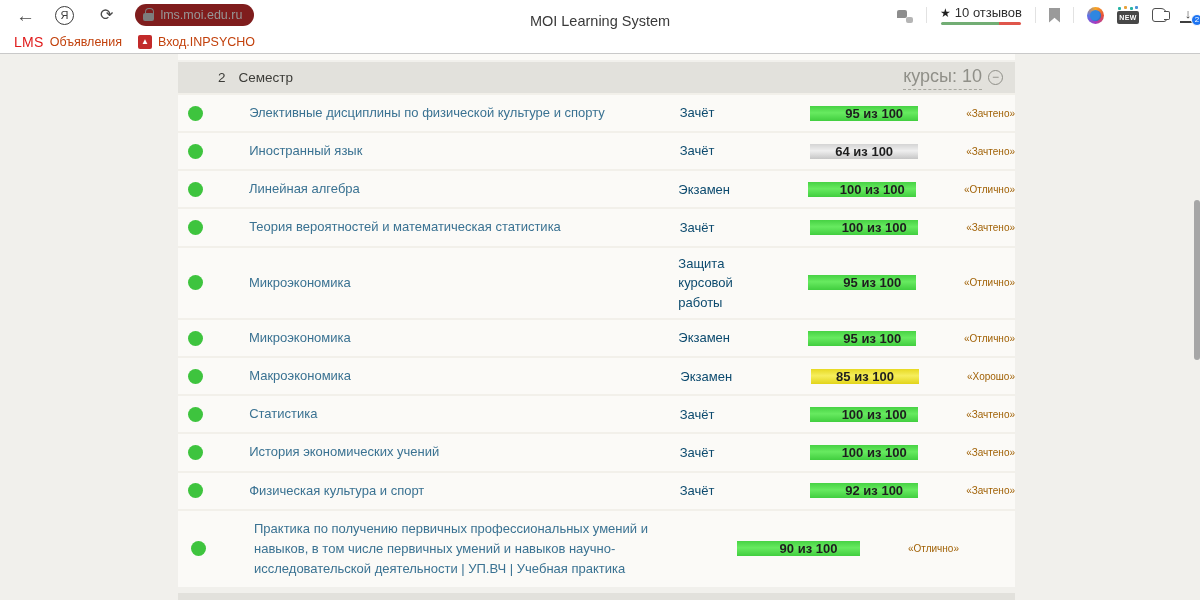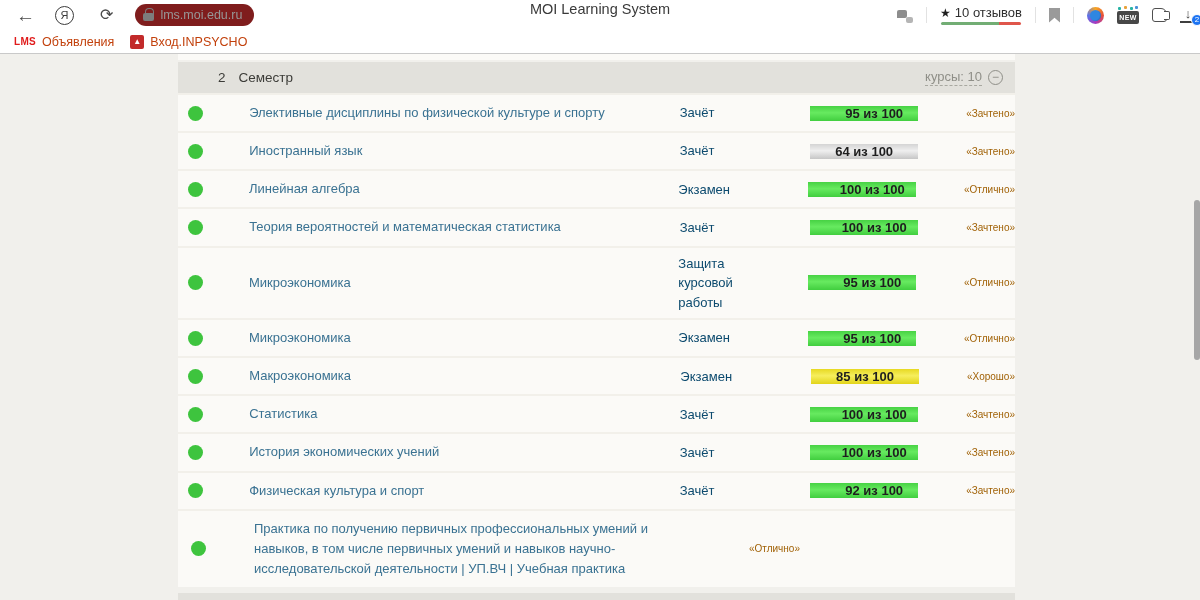--- a/index.html
+++ b/index.html
@@ -13,21 +13,21 @@
   .ya-circle { width:19px; height:19px; border:1.6px solid #3c3c3c; border-radius:50%;
                display:flex; align-items:center; justify-content:center;
                font-size:11px; color:#3c3c3c; margin:0 10px 0 14px; font-weight:400; }
   .refresh { font-size:16px; margin:0 10px; }
   .addr-pill { background:#7f1d1d; border-radius:12px; height:22px; display:flex;
                align-items:center; padding:0 12px 0 8px; margin-left:6px; }
   .lock { width:11px; height:8px; background:#7d7d7d; border-radius:2px; position:relative; margin:3px 6px 0 0; }
   .lock::before { content:''; position:absolute; top:-5px; left:2px; width:7px; height:6px;
                   border:1.6px solid #7d7d7d; border-bottom:none; border-radius:4px 4px 0 0; }
   .url { color:#979797; font-size:12.5px; }
-  .tab-title { position:absolute; left:50%; transform:translateX(-50%); top:1px;
+  .tab-title { position:absolute; left:50%; transform:translateX(-50%); top:13px;
                color:#3a3a3a; font-size:14.5px; white-space:nowrap; }
 
   .right-cluster { position:absolute; right:0; top:0; height:30px; display:flex;
                    align-items:center; gap:13px; padding-right:2px; }
   .v-div { width:1px; height:16px; background:#e2e2e2; }
 
   .feedback-ic { position:relative; width:16px; height:13px; margin-top:2px; }
   .feedback-ic::before { content:''; position:absolute; left:0; top:0; width:10px; height:8px;
                          background:#8d8d8d; border-radius:2px 2px 2px 0; }
   .feedback-ic::after { content:''; position:absolute; right:0; bottom:0; width:7px; height:6px;
@@ -58,35 +58,35 @@
                  justify-content:center; line-height:1.1; cursor:pointer; margin-right:2px; }
   .dl-badge { position:absolute; right:-7px; bottom:-5px; width:12px; height:12px; border-radius:50%;
               background:#1d74f2; color:#fff; font-size:8px; display:flex; align-items:center;
               justify-content:center; border:1px solid #fff; }
 
   
   .bookmarks { height:24px; background:#fff; display:flex; align-items:center; gap:8px;
                padding-left:10px; border-bottom:1px solid #c9c9c9; }
   .bm-item { display:flex; align-items:center; gap:6px; cursor:pointer; padding:0 4px; }
   .bm-label { font-size:12.5px; color:#c2410c; }
-  .lms-logo { color:#e01b1b; font-size:10px; font-weight:bold; letter-spacing:.3px; }
+  .lms-logo { color:#e01b1b; font-size:14px; font-weight:normal; letter-spacing:.3px; }
   .red-fav { width:14px; height:14px; background:#c22a2a; border-radius:2px; color:#fff;
              font-size:8px; display:flex; align-items:center; justify-content:center; }
 
   
   .page { height:546px; background:#f1f0ec; position:relative; overflow:hidden; }
   .table-wrap { position:absolute; left:178px; top:0; width:837px; }
   .top-strip { height:6px; background:#fbfaf7; margin-bottom:2px; }
 
   .sem-header { height:31px; background:#e2e1dc; display:flex; align-items:center;
                 padding:0 12px 0 40px; }
   .sem-num { font-size:13.5px; color:#3c3c38; margin-right:13px; }
   .sem-label { font-size:13.5px; color:#3c3c38; }
   .sem-right { margin-left:auto; display:flex; align-items:center; gap:6px; }
-  .courses-link { font-size:13px; color:#8f8f88; border-bottom:1px dashed #a8a8a0;
+  .courses-link { font-size:18px; color:#8f8f88; border-bottom:1px dashed #a8a8a0;
                   cursor:pointer; line-height:1.3; }
   .toggle-ic { width:15px; height:15px; border:1.4px solid #8f8f88; border-radius:50%;
                color:#8f8f88; font-size:12px; line-height:12px; display:flex; align-items:center;
                justify-content:center; cursor:pointer; padding-bottom:1px; }
 
   .row { display:flex; align-items:stretch; background:#fbfaf7; min-height:38px;
          border-top:2px solid #f2f0ea;gap:36px; }
   .cell { display:flex; align-items:center; }
   .dot-cell { width:40px; justify-content:center; }
   .dot { width:15px; height:15px; border-radius:50%; background:#3ec43e; }
@@ -307,20 +307,23 @@
     <div class="cell grade-cell">«Зачтено»</div>
   </div>
 
   <div class="row">
     <div class="cell dot-cell">
       <span class="dot"></span>
     </div>
     <div class="cell name-cell">
       <a class="course-link">Практика по получению первичных профессиональных умений и навыков, в том числе первичных умений и навыков научно-исследовательской деятельности | УП.ВЧ | Учебная практика</a>
     </div>
+    <div class="cell score-cell">
+      <div class="badge badge-green">90 из 100</div>
+    </div>
     <div class="cell grade-cell">«Отлично»</div>
   </div>
 </div>
 
     <div class="sem-header next-header">
       <span class="sem-num">3</span>
       <span class="sem-label">Семестр</span>
       <span class="sem-right">
         <span class="courses-link">курсы: 10</span>
         <span class="toggle-ic">+</span>

